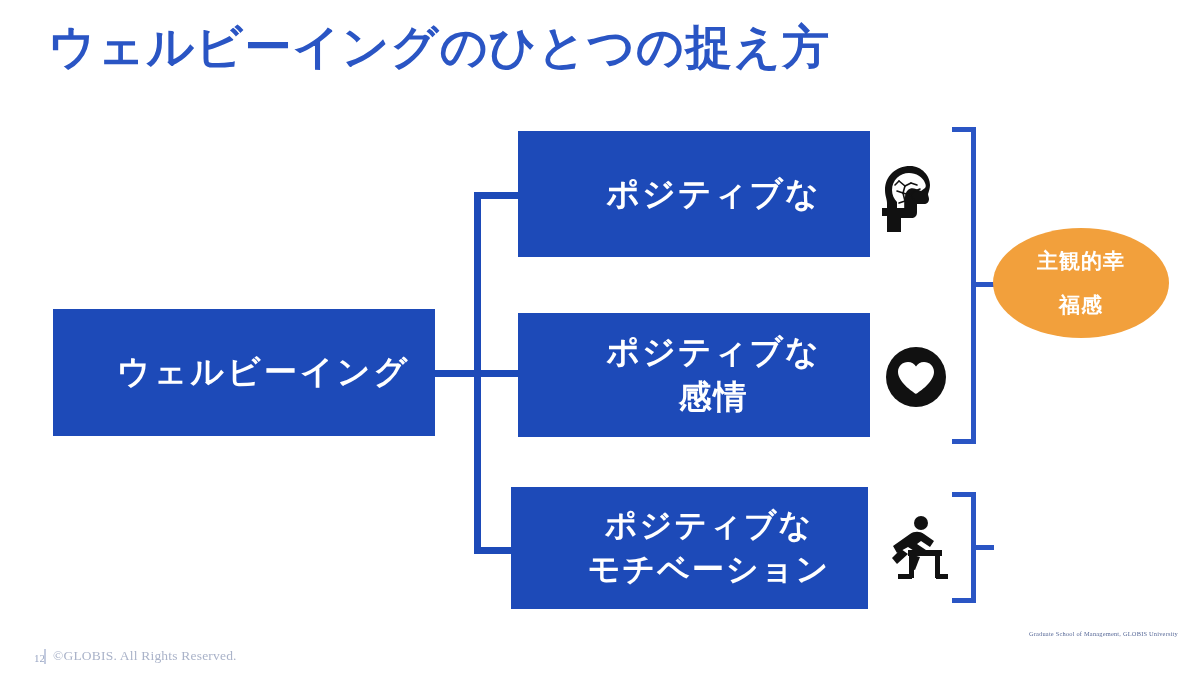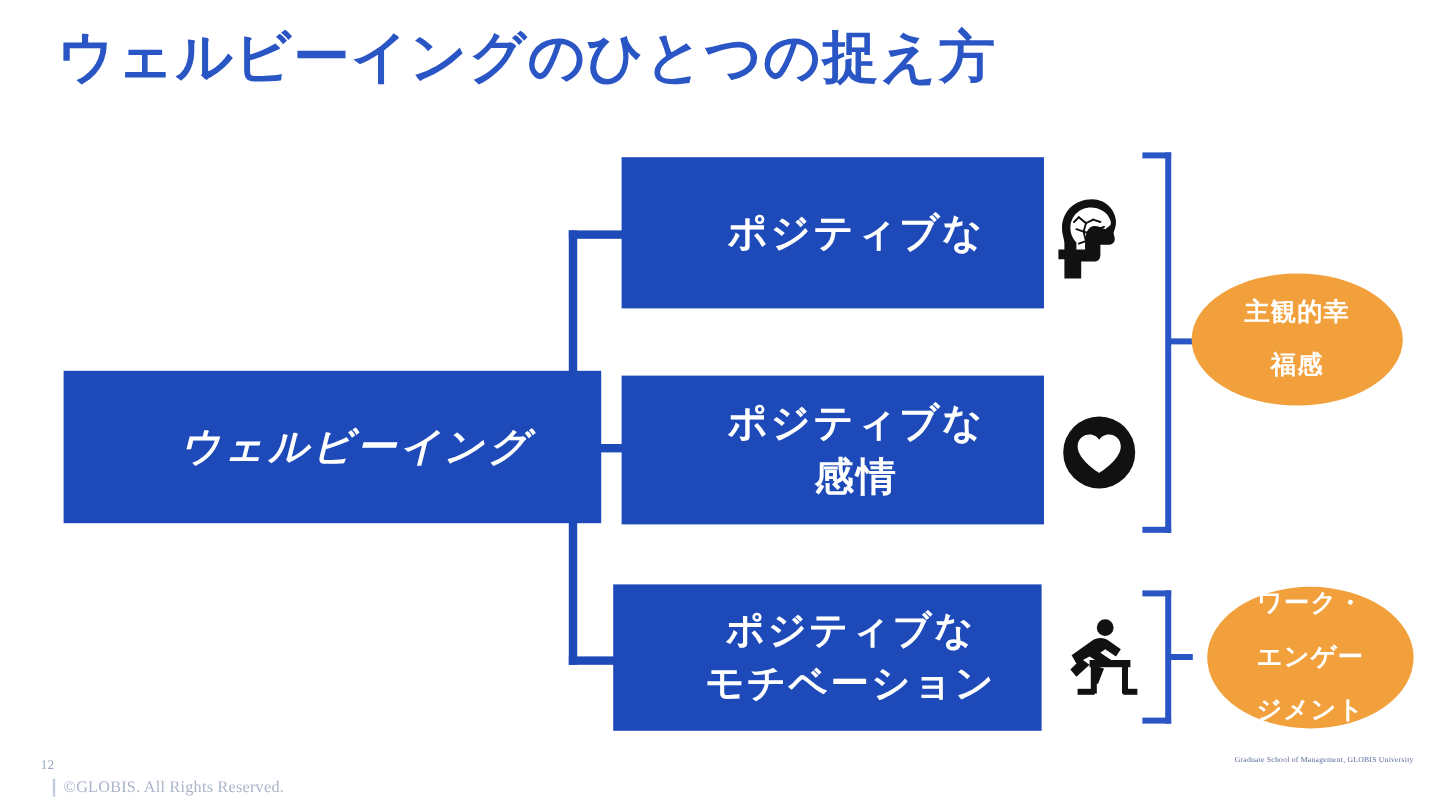--- a/index.html
+++ b/index.html
@@ -46,24 +46,23 @@
     text-align: center;
     font-weight: 700;
     letter-spacing: 2px;
     box-sizing: border-box;
     padding-left: 39px;
   }
   .box .line { display: block; white-space: nowrap; }
 
   #box-root {
     left: 53px;  top: 309px;
-    width: 448px; height: 127px;
+    width: 382px; height: 127px;
     font-size: 33px;
     letter-spacing: 3px;
-    font-style: italic;
   }
   #box-satisfaction {
     left: 518px; top: 131px;
     width: 352px; height: 126px;
     font-size: 33px;
     line-height: 1.36;
   }
   #box-emotion {
     left: 518px; top: 313px;
     width: 352px; height: 124px;
@@ -142,21 +141,21 @@
     position: absolute;
     display: block;
   }
   #icon-head    { left: 877px; top: 164px; width: 66px; height: 70px; }
   #icon-heart   { left: 884px; top: 345px; width: 64px; height: 64px; }
   #icon-hurdler { left: 880px; top: 514px; width: 68px; height: 66px; }
 
   
   #page-number {
     position: absolute;
-    left: 34px; top: 632px;
+    left: 34px; top: 652px;
     font-size: 11px;
     color: #9aa7c4;
     font-family: "Liberation Serif", "DejaVu Serif", serif;
   }
   #copyright-wrap {
     position: absolute;
     left: 44px; top: 648px;
     display: flex;
     align-items: center;
     gap: 7px;
@@ -262,25 +261,20 @@
   <div class="bracket" id="bracket-swb"></div>
   <div class="bracket-stub" id="stub-swb"></div>
   <div class="bracket" id="bracket-we"></div>
   <div class="bracket-stub" id="stub-we"></div>
 
   <div class="ellipse" id="ellipse-swb">
     <span class="line">主観的幸</span>
     <span class="line">福感</span>
   </div>
 
-  <div class="ellipse" id="ellipse-we">
-    <span class="line">ワーク・</span>
-    <span class="line">エンゲー</span>
-    <span class="line">ジメント</span>
-  </div>
 
   <div id="page-number">12</div>
 
   <div id="copyright-wrap">
     <div id="copyright-rule"></div>
     <div id="copyright-text">©GLOBIS. All Rights Reserved.</div>
   </div>
 
   <div id="logo-block">
     <div id="logo-en">Graduate School of Management, GLOBIS University</div>

